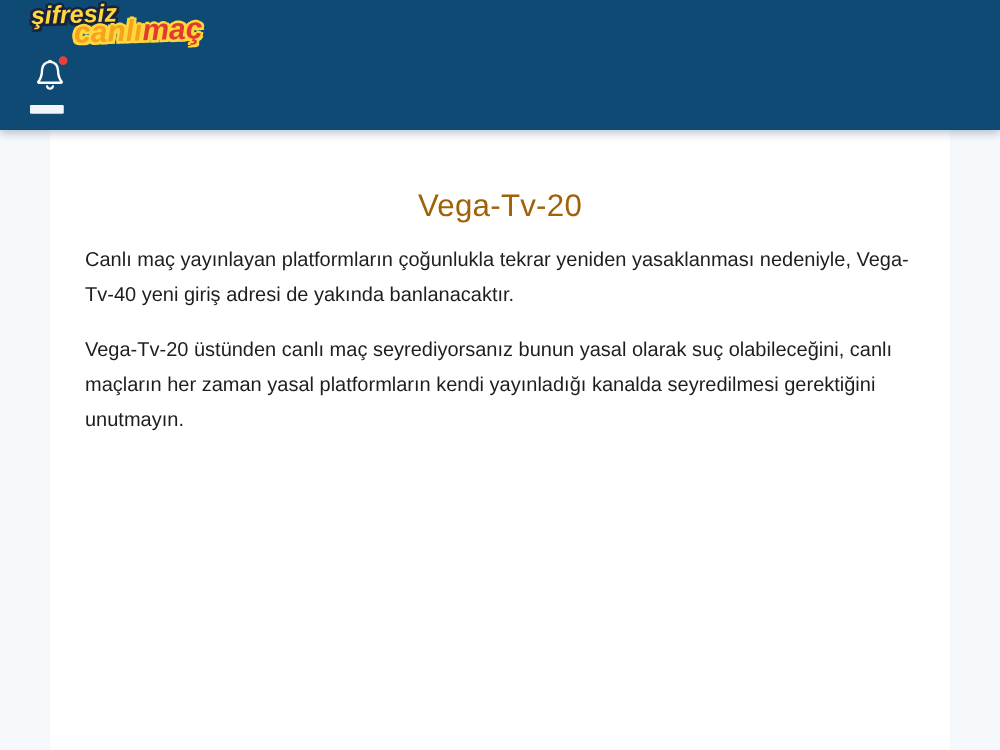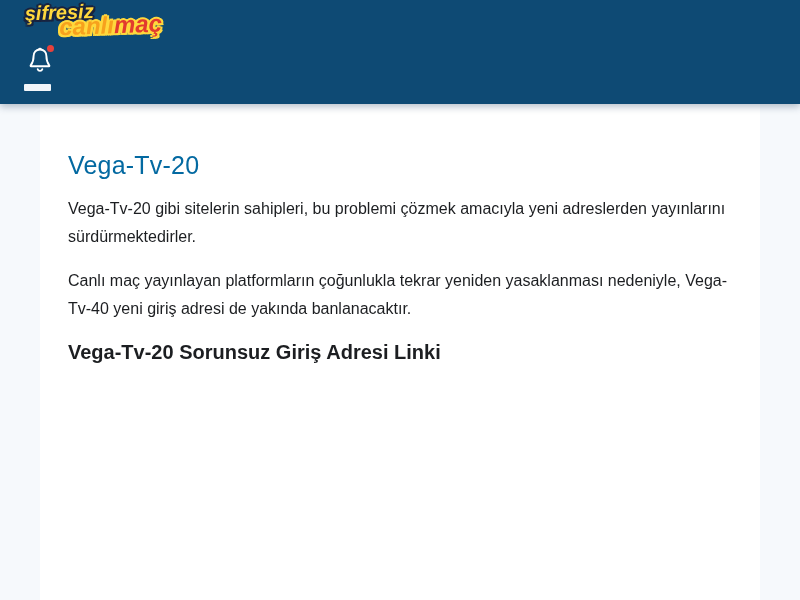--- a/index.html
+++ b/index.html
@@ -99,22 +99,23 @@
     min-height: 496px;
     padding: 46px 28px 40px 28px;
     box-sizing: border-box;
   }
 
   .article-title {
     margin: 0 0 14px 0;
     font-size: 25px;
     font-weight: 400;
     line-height: 1.25;
-    color: #0369a1;
+    color: #a16207;
     letter-spacing: 0.2px;
+    text-align: center;
   }
 
   .article-body p {
     margin: 0 0 16px 0;
     font-size: 16px;
     line-height: 28px;
     color: #1c1e21;
   }
 
   .article-subheading {
@@ -149,19 +150,18 @@
   </div>
 
   <button class="menu-toggler"></button>
 </header>
 
 <main class="page-wrap">
   <article>
     <h1 class="article-title">Vega-Tv-20</h1>
 
     <div class="article-body">
-      <p>Vega-Tv-20 gibi sitelerin sahipleri, bu problemi çözmek amacıyla yeni adreslerden yayınlarını sürdürmektedirler.</p>
       <p>Canlı maç yayınlayan platformların çoğunlukla tekrar yeniden yasaklanması nedeniyle, Vega-Tv-40 yeni giriş adresi de yakında banlanacaktır.</p>
+      <p>Vega-Tv-20 üstünden canlı maç seyrediyorsanız bunun yasal olarak suç olabileceğini, canlı maçların her zaman yasal platformların kendi yayınladığı kanalda seyredilmesi gerektiğini unutmayın.</p>
     </div>
 
-    <h2 class="article-subheading">Vega-Tv-20 Sorunsuz Giriş Adresi Linki</h2>
   </article>
 </main>
 
 </body></html>

